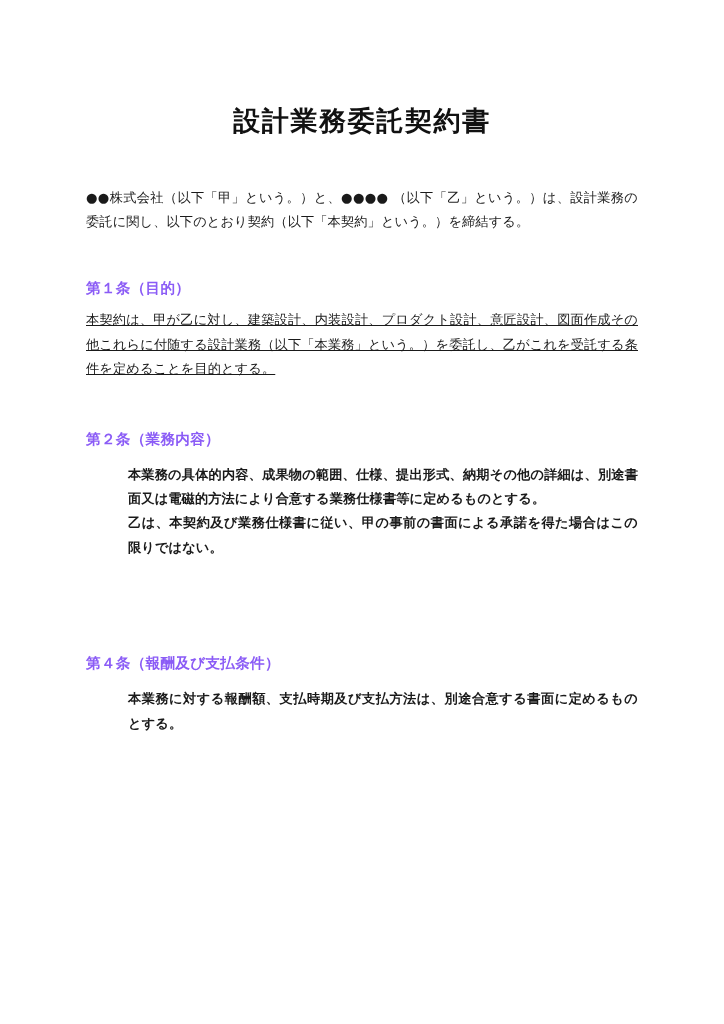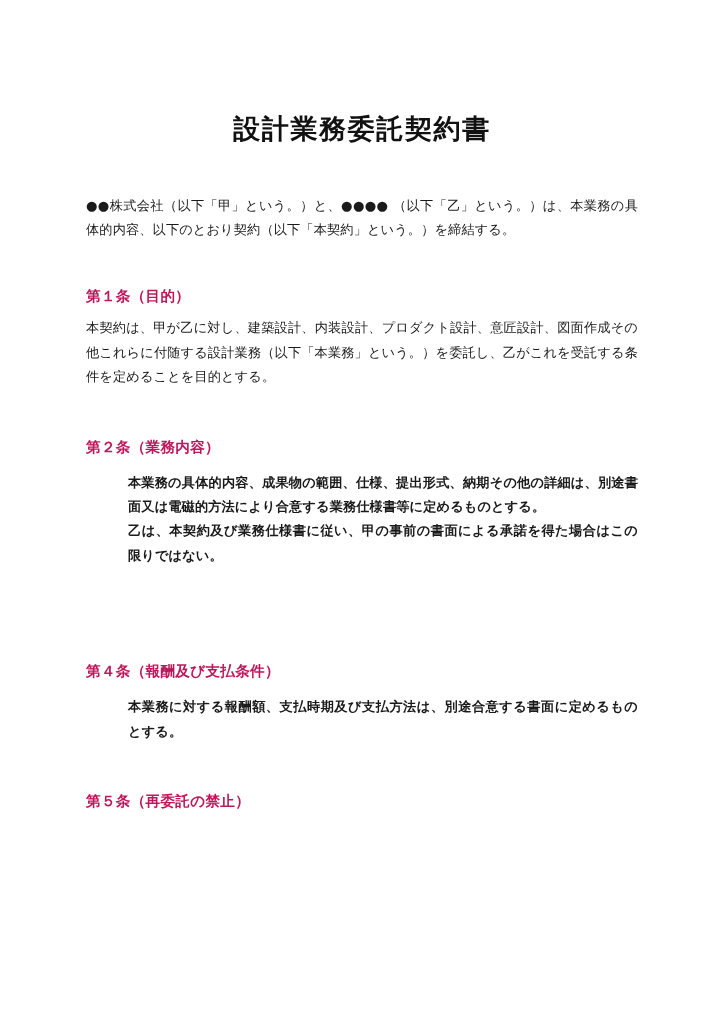--- a/index.html
+++ b/index.html
@@ -17,21 +17,21 @@
     width: 724px;
     height: 1024px;
     margin: 0 auto;
     background: #ffffff;
     overflow: hidden;
     box-sizing: border-box;
   }
   .content {
     position: absolute;
     left: 86px;
-    top: 8px;
+    top: 0;
     width: 552px;
   }
 
   
   .doc-title {
     text-align: center;
     font-size: 27px;
     font-weight: bold;
     letter-spacing: 0.06em;
     margin: 0;
@@ -55,21 +55,21 @@
   
   .article {
     margin: 0;
   }
   .article-heading {
     font-size: 14.6px;
     font-weight: bold;
     line-height: 1.5;
     letter-spacing: 0.02em;
     margin: 0;
-    color: #be185d;
+    color: #8b5cf6;
   }
   .article-body {
     font-size: 13.2px;
     line-height: 1.85;
     text-align: justify;
     text-justify: inter-character;
     letter-spacing: 0.01em;
     margin: 0;
     color: #1a1a1a;
   }
@@ -77,31 +77,31 @@
     padding-left: 42px;
   }
   .article-body p {
     margin: 0;
   }
 
   
   .sp-art1 { padding-top: 42px; }
   .sp-art  { padding-top: 46px; }
   .gap-head { padding-top: 13px; font-weight: bold; }
-  .gap-head-tight { padding-top: 10px; }
+  .gap-head-tight { padding-top: 10px; text-decoration: underline; }
 </style>
 </head>
 <body>
 
 <div class="page">
   <div class="content">
 
     <h1 class="doc-title">設計業務委託契約書</h1>
 
-    <p class="preamble">●●株式会社（以下「甲」という。）と、●●●● （以下「乙」という。）は、本業務の具体的内容、以下のとおり契約（以下「本契約」という。）を締結する。</p>
+    <p class="preamble">●●株式会社（以下「甲」という。）と、●●●● （以下「乙」という。）は、設計業務の委託に関し、以下のとおり契約（以下「本契約」という。）を締結する。</p>
 
     <section class="article sp-art1">
       <h2 class="article-heading">第１条（目的）</h2>
       <div class="article-body gap-head-tight">
         <p>本契約は、甲が乙に対し、建築設計、内装設計、プロダクト設計、意匠設計、図面作成その他これらに付随する設計業務（以下「本業務」という。）を委託し、乙がこれを受託する条件を定めることを目的とする。</p>
       </div>
     </section>
 
     <section class="article sp-art">
       <h2 class="article-heading">第２条（業務内容）</h2>
@@ -115,17 +115,16 @@
     </section>
 
     <section class="article sp-art">
       <h2 class="article-heading">第４条（報酬及び支払条件）</h2>
       <div class="article-body indented gap-head">
         <p>本業務に対する報酬額、支払時期及び支払方法は、別途合意する書面に定めるものとする。</p>
       </div>
     </section>
 
     <section class="article sp-art">
-      <h2 class="article-heading">第５条（再委託の禁止）</h2>
     </section>
 
   </div>
 </div>
 
 </body></html>

